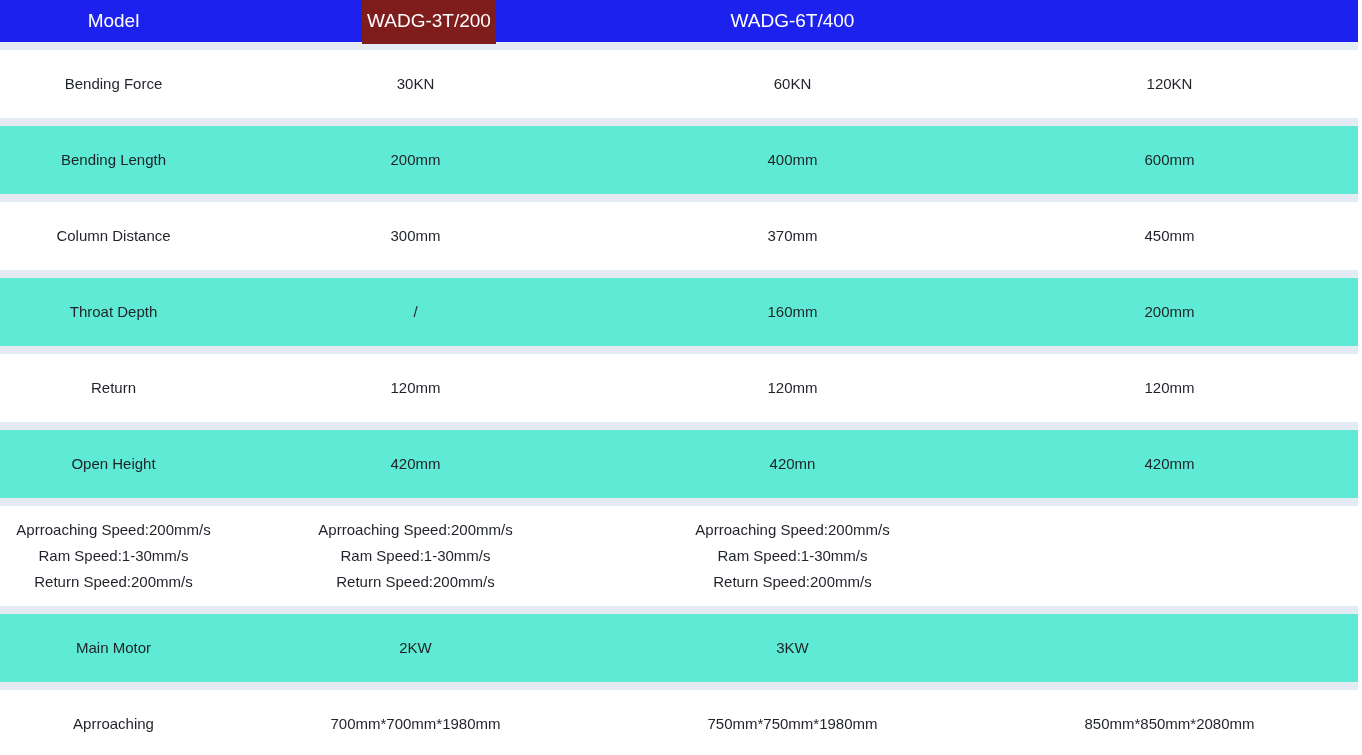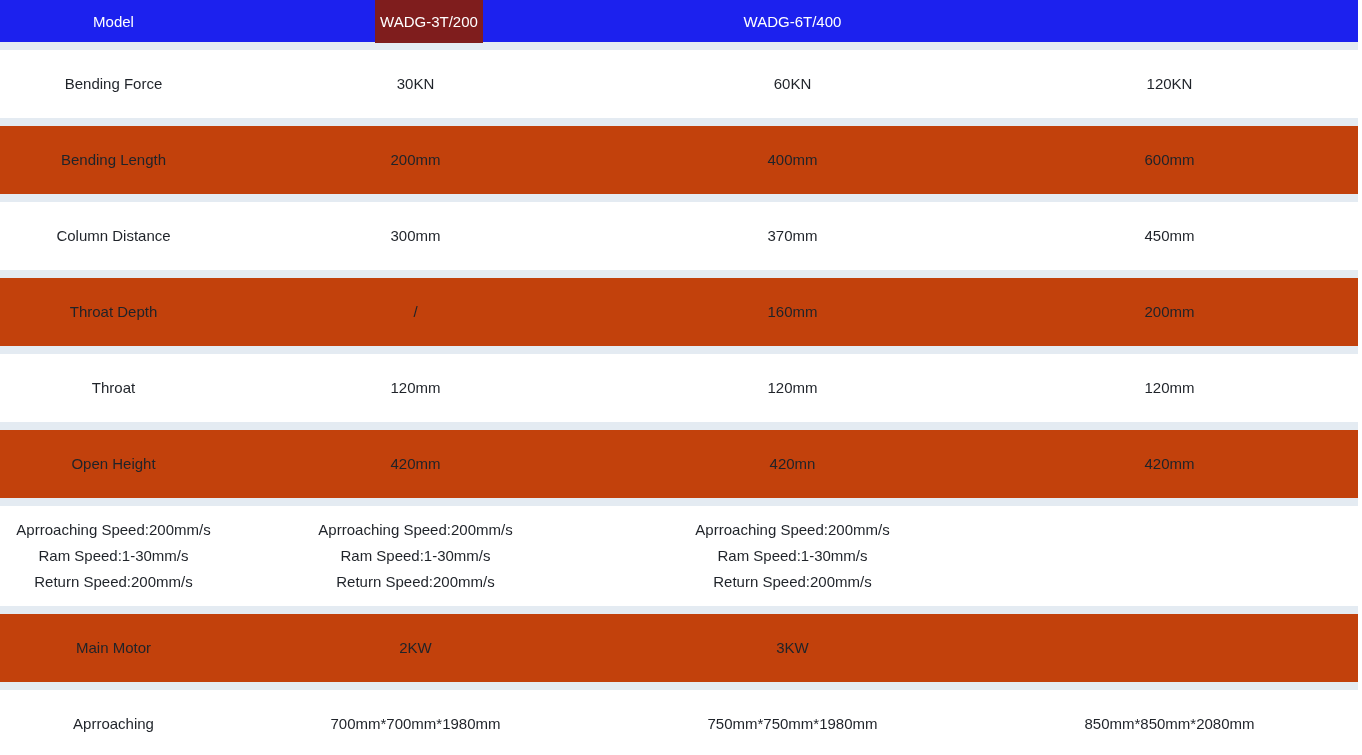--- a/index.html
+++ b/index.html
@@ -17,39 +17,39 @@
   }
   .row {
     display: grid;
     grid-template-columns: 227px 377px 377px 377px;
     align-items: center;
   }
   .header-row {
     background: #1c21ee;
     height: 42px;
     color: #ffffff;
-    font-size: 15px;
+    font-size: 19px;
   }
   .header-cell {
     text-align: center;
     white-space: nowrap;
   }
   .model-highlight {
     background: #7f1d1d;
     padding: 13px 5px;
     margin-left: 27px;
   }
   .data-row {
     background: #ffffff;
     height: 68px;
     color: #1f2329;
     font-size: 15px;
   }
   .data-row.alt {
-    background: #c2410c;
+    background: #5eead4;
   }
   .data-row.tall {
     height: 100px;
   }
   .cell {
     text-align: center;
     white-space: pre-line;
     line-height: 26px;
   }
 </style>
@@ -88,21 +88,21 @@
   </div>
 
   <div class="row data-row alt">
     <div class="cell">Throat Depth</div>
     <div class="cell">/</div>
     <div class="cell">160mm</div>
     <div class="cell">200mm</div>
   </div>
 
   <div class="row data-row">
-    <div class="cell">Throat</div>
+    <div class="cell">Return</div>
     <div class="cell">120mm</div>
     <div class="cell">120mm</div>
     <div class="cell">120mm</div>
   </div>
 
   <div class="row data-row alt">
     <div class="cell">Open Height</div>
     <div class="cell">420mm</div>
     <div class="cell">420mn</div>
     <div class="cell">420mm</div>

